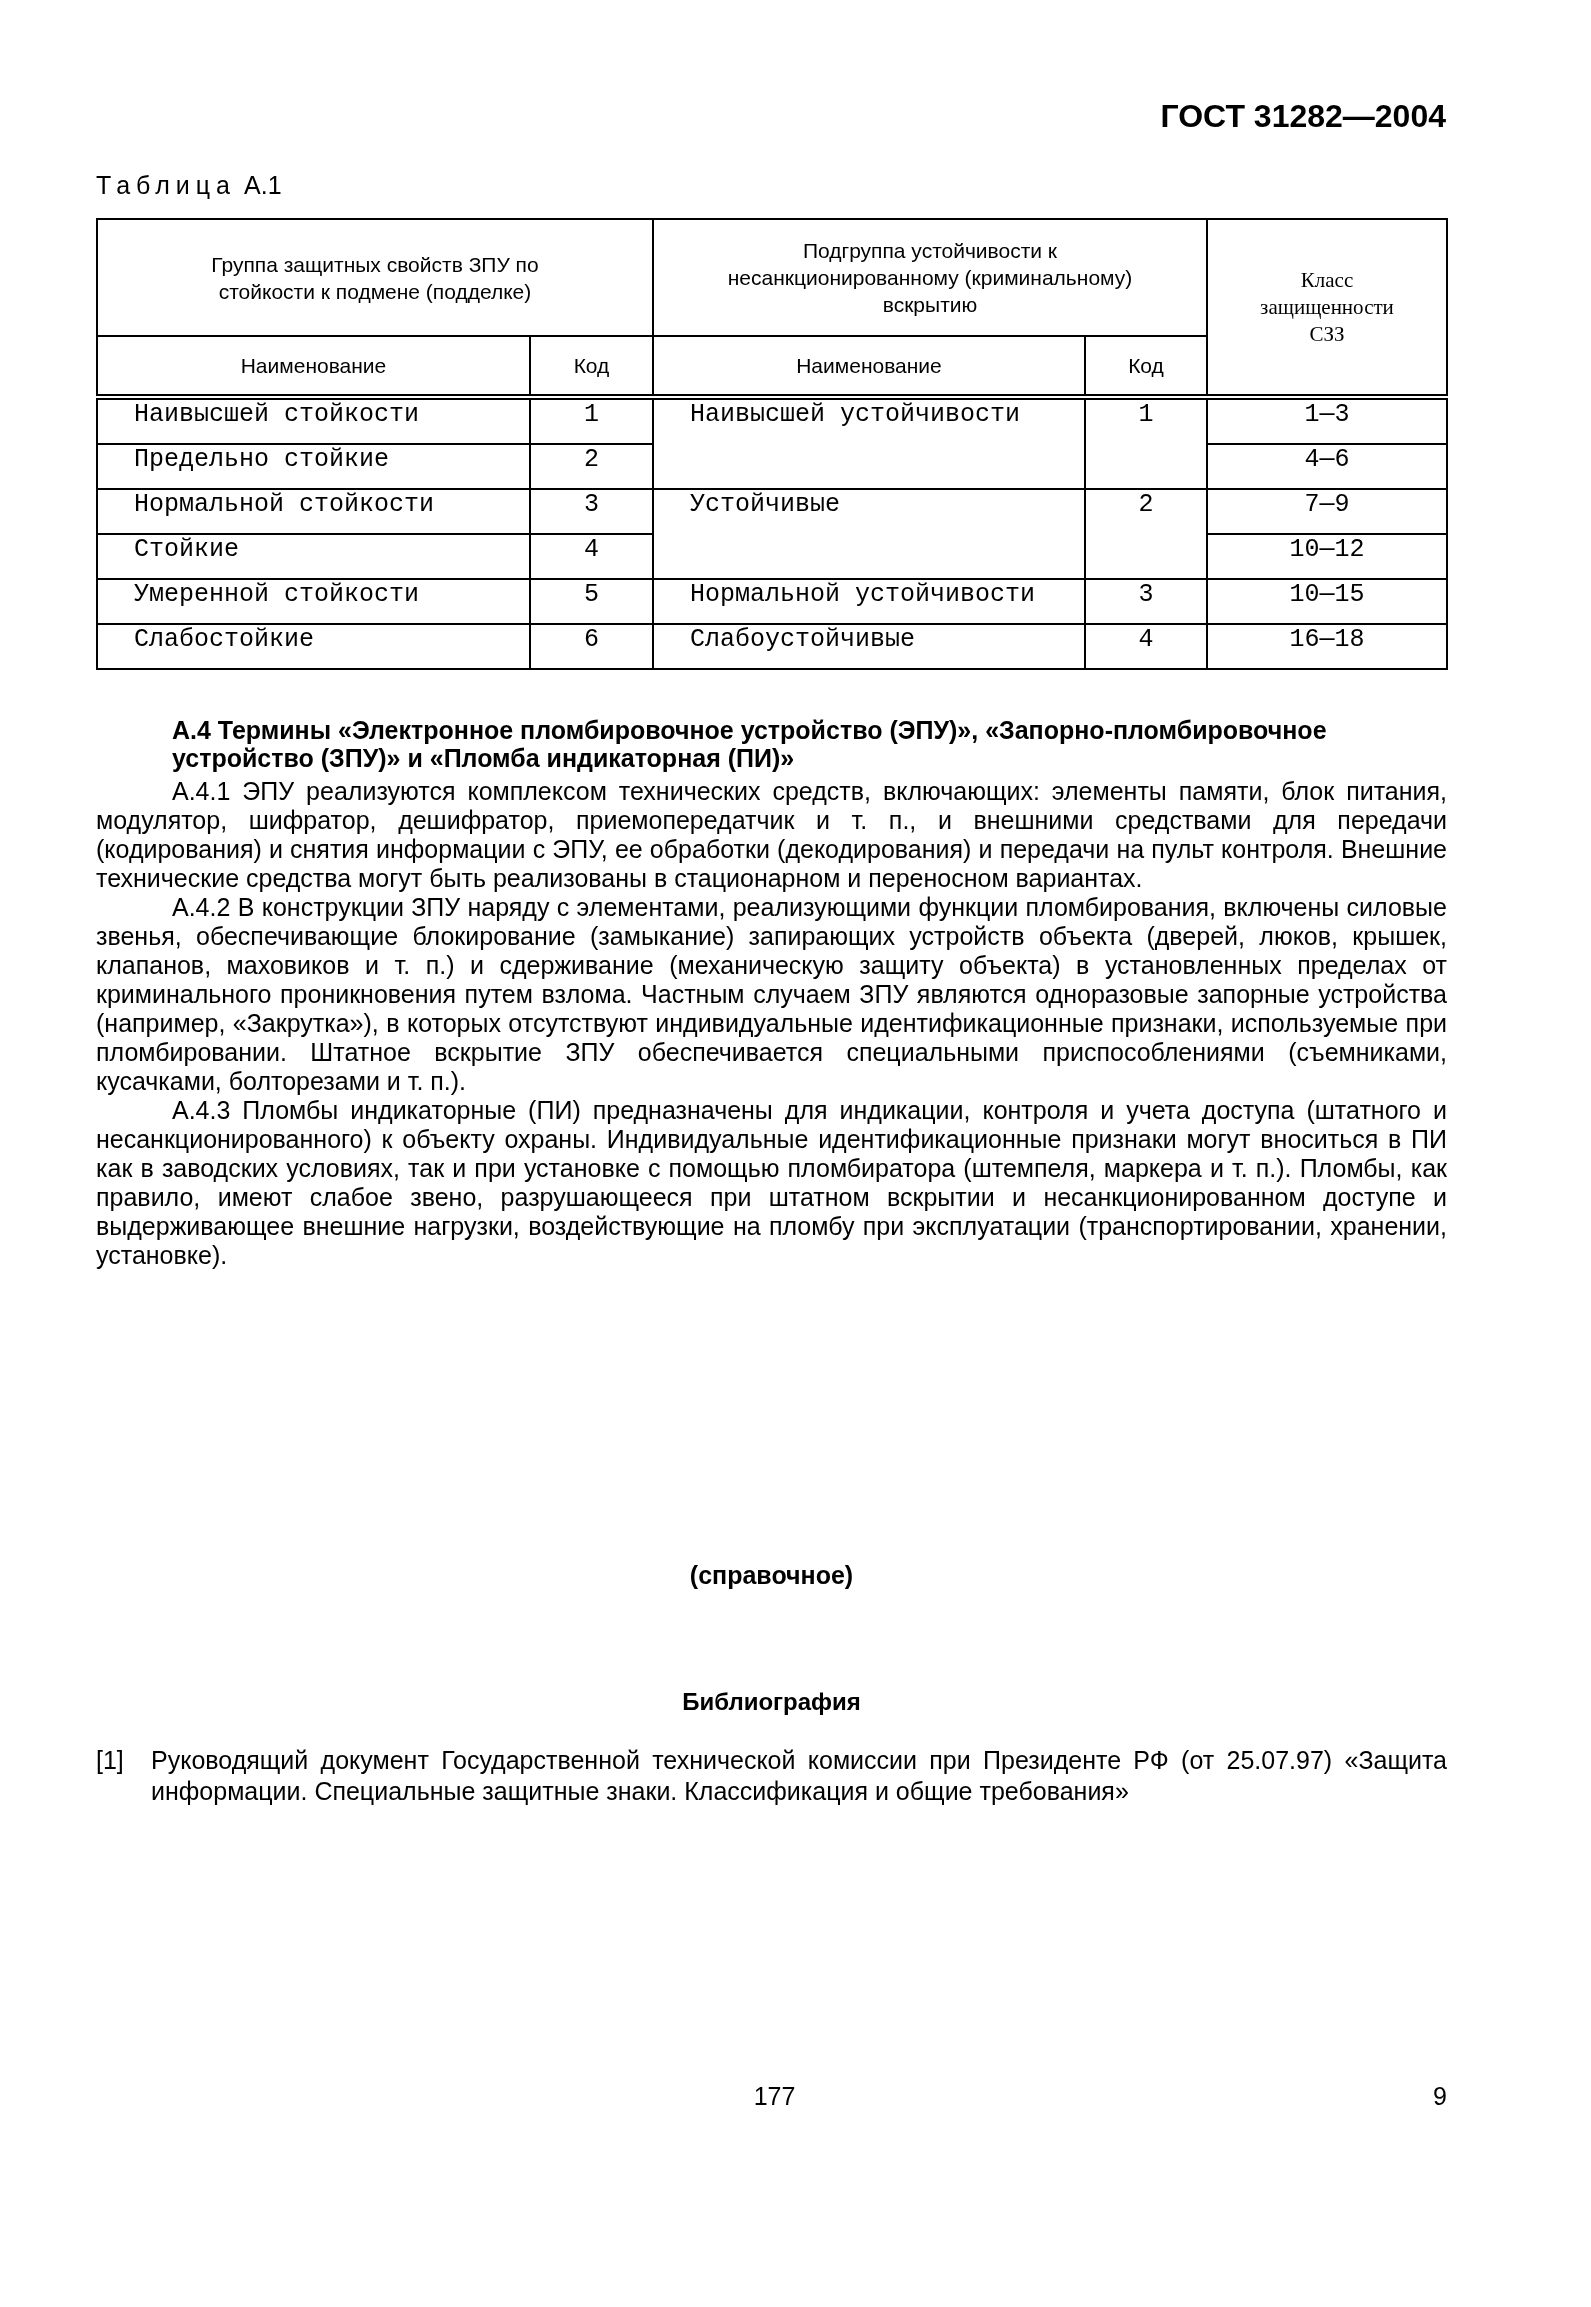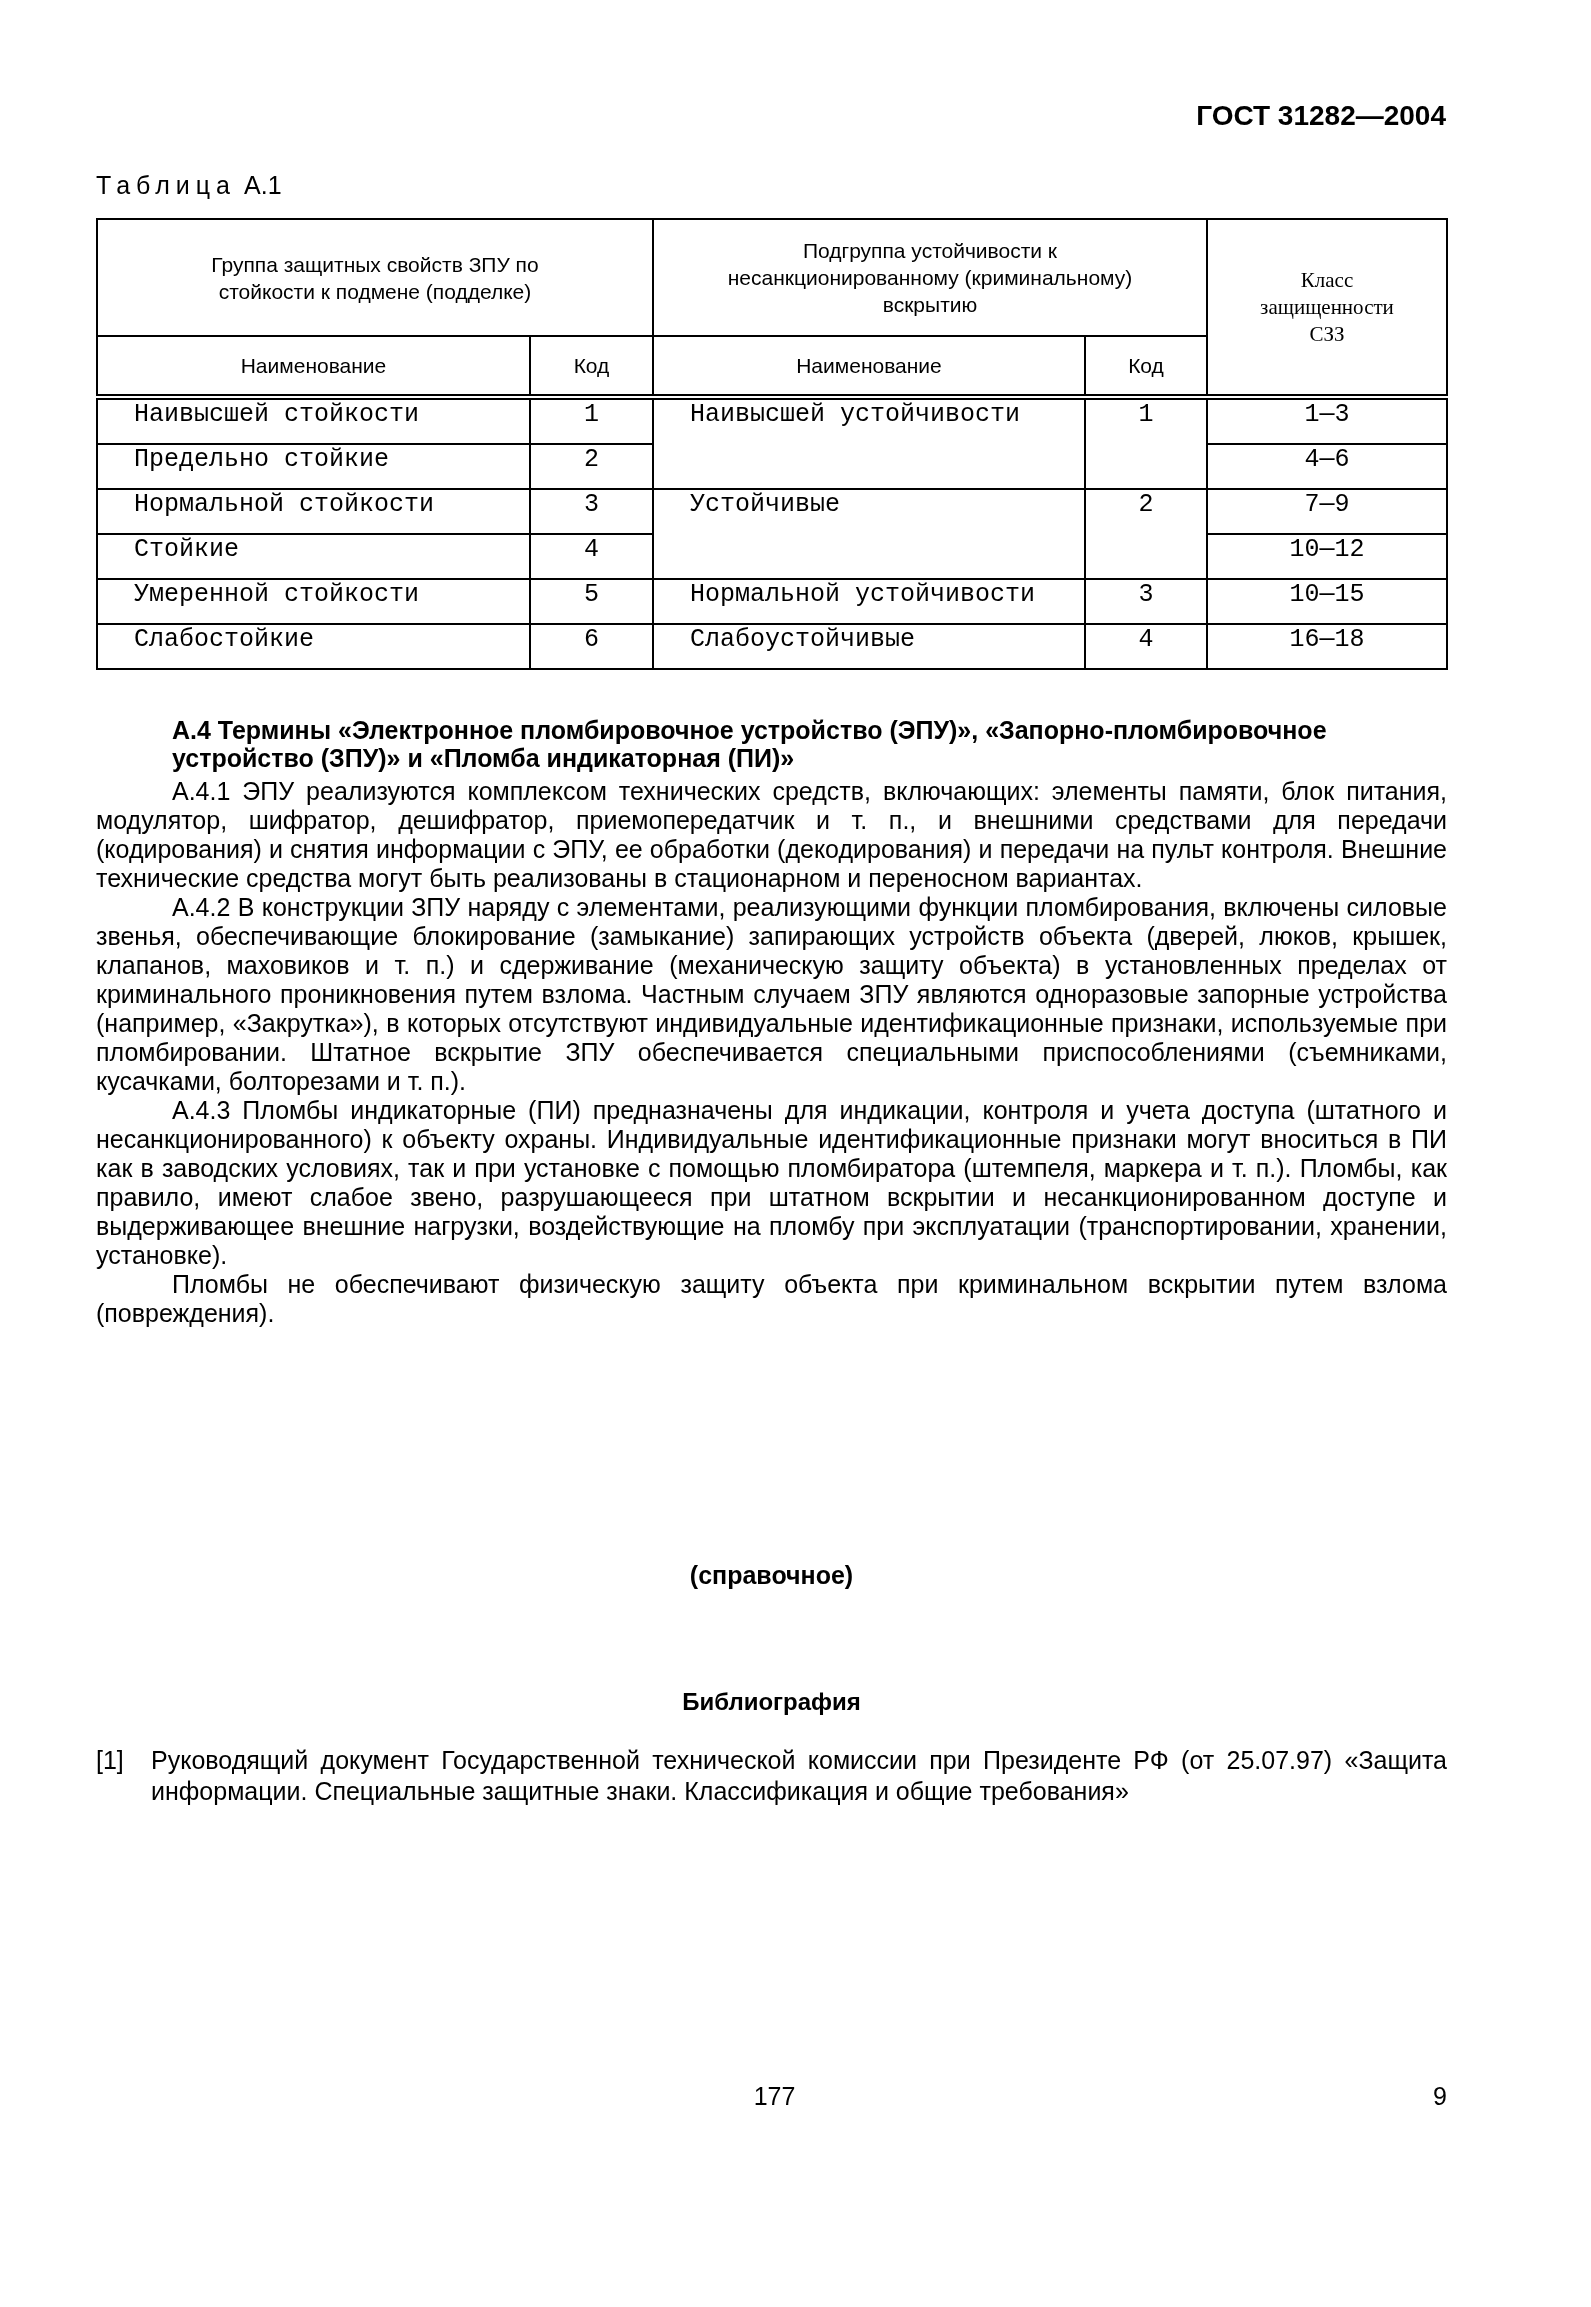--- a/index.html
+++ b/index.html
@@ -3,21 +3,21 @@
 <meta charset="utf-8">
 <style>
   html, body { margin: 0; padding: 0; background: #ffffff; }
   body {
     width: 1591px; height: 2307px; position: relative; overflow: hidden;
     font-family: "Liberation Sans", "DejaVu Sans", sans-serif; color: #000;
   }
   .abs { position: absolute; }
   #doc-header {
     left: 1010px; width: 436px; top: 100px; text-align: right;
-    font-weight: bold; font-size: 28px; line-height: 32px;
+    font-weight: bold; font-size: 32px; line-height: 32px;
   }
   #table-caption {
     left: 96px; top: 170px; font-size: 25px; line-height: 30px;
     letter-spacing: 6px;
   }
   #table-caption .num { letter-spacing: 0; margin-left: 8px; }
 
   
   #table-wrap { left: 96px; top: 218px; width: 1224px; }
   table.gt {
@@ -128,21 +128,20 @@
     </tbody>
   </table>
 </div>
 
 <div id="section-a4-heading" class="abs">А.4 Термины «Электронное пломбировочное устройство (ЭПУ)», «Запорно-пломбировочное устройство (ЗПУ)» и «Пломба индикаторная (ПИ)»</div>
 
 <div id="body-paras" class="abs txt">
   <p class="para">А.4.1  ЭПУ реализуются комплексом технических средств, включающих: элементы памяти, блок питания, модулятор, шифратор, дешифратор, приемопередатчик и т. п., и внешними средствами для передачи (кодирования) и снятия информации с ЭПУ, ее обработки (декодирования) и передачи на пульт контроля. Внешние технические средства могут быть реализованы в стационарном и переносном вариантах.</p>
   <p class="para">А.4.2  В конструкции ЗПУ наряду с элементами, реализующими функции пломбирования, включены силовые звенья, обеспечивающие блокирование (замыкание) запирающих устройств объекта (дверей, люков, крышек, клапанов, маховиков и т. п.) и сдерживание (механическую защиту объекта) в установленных пределах от криминального проникновения путем взлома. Частным случаем ЗПУ являются одноразовые запорные устройства (например, «Закрутка»), в которых отсутствуют индивидуальные идентификационные признаки, используемые при пломбировании. Штатное вскрытие ЗПУ обеспечивается специальными приспособлениями (съемниками, кусачками, болторезами и т. п.).</p>
   <p class="para">А.4.3  Пломбы индикаторные (ПИ) предназначены для индикации, контроля и учета доступа (штатного и несанкционированного) к объекту охраны. Индивидуальные идентификационные признаки могут вноситься в ПИ как в заводских условиях, так и при установке с помощью пломбиратора (штемпеля, маркера и т. п.). Пломбы, как правило, имеют слабое звено, разрушающееся при штатном вскрытии и несанкционированном доступе и выдерживающее внешние нагрузки, воздействующие на пломбу при эксплуатации (транспортировании, хранении, установке).</p>
-  <p class="para">Пломбы не обеспечивают физическую защиту объекта при криминальном вскрытии путем взлома (повреждения).</p>
 </div>
 
 <div id="appendix-b" class="abs">
   <div>(справочное)</div>
 </div>
 
 <div id="biblio-heading" class="abs">Библиография</div>
 
 <div id="biblio-list" class="abs">
   <div class="bib-item">

